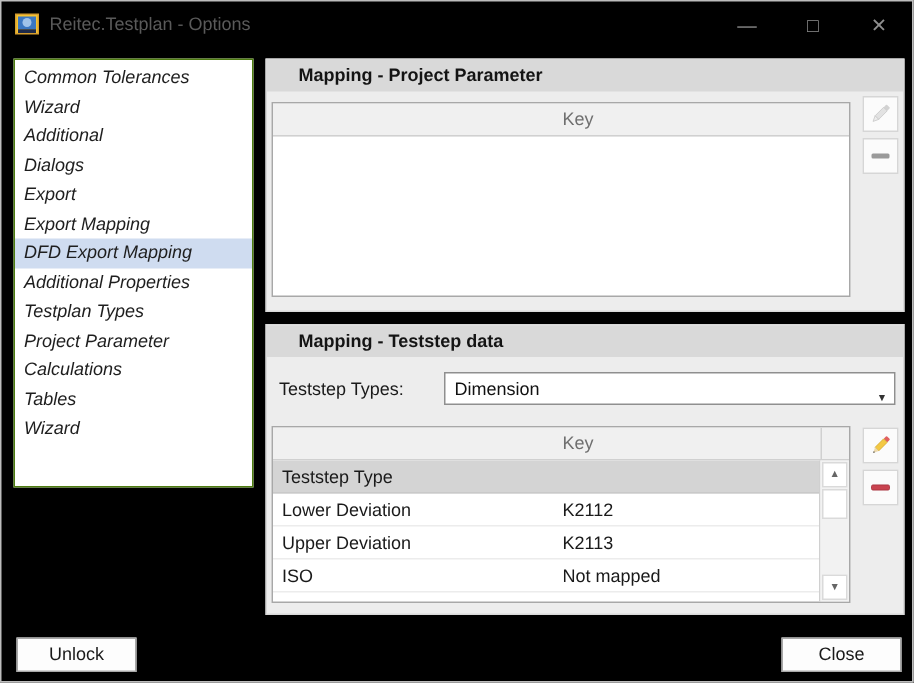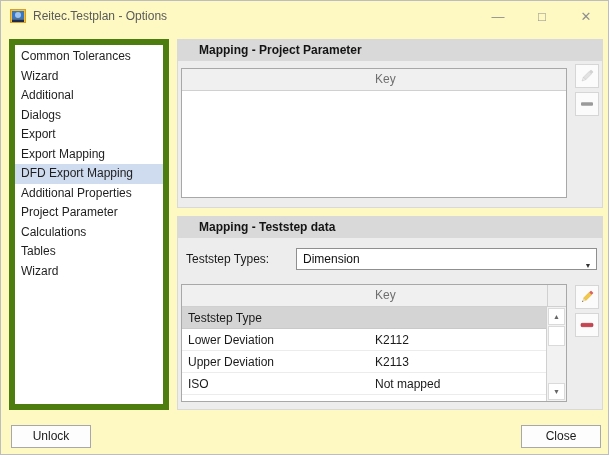--- a/index.html
+++ b/index.html
@@ -1,38 +1,38 @@
 <!DOCTYPE html>
 <html style="--selection-blue: #cfdcf0; --selected-row-gray: #d4d4d4; --panel-header-bg: #d9d9d9; --pencil-yellow: #f3c843; --pencil-eraser-red: #e06060; --remove-red: #c94350; --disabled-gray: #9a9a9a;"><head>
 <meta charset="utf-8">
 <style>
   * { margin:0; padding:0; box-sizing:border-box; }
   html,body { background:#ffffff; }
   body { font-family:"Liberation Sans", sans-serif; }
 
   .window {
     position:relative; width:609px; height:455px;
-    background:#fef9c3; border:1px solid #bdbdbd;
+    background:#000000; border:1px solid #bdbdbd;
     font-size:12px; color:#1a1a1a; overflow:hidden;
   }
 
   
   .titlebar { position:absolute; left:0; top:0; width:100%; height:30px; }
   .app-icon { position:absolute; left:9px; top:7px; width:16px; height:16px; }
   .app-icon svg { display:block; }
   .win-title { position:absolute; left:32px; top:8px; font-size:12px; color:#5a5a5a; white-space:nowrap; }
   .win-controls { position:absolute; right:0; top:0; height:30px; display:flex; }
   .win-btn { width:44px; height:30px; display:flex; align-items:center; justify-content:center;
              color:#8f8f8f; font-size:13px; cursor:default; }
   .win-btn .glyph { line-height:1; }
 
   
   .sidebar {
-    position:absolute; left:8px; top:38px; width:160px; height:371px;
-    background:#ffffff; border:6px solid #4d7c0f; padding-top:2px; overflow:hidden;
+    position:absolute; left:8px; top:38px; width:160px; height:286px;
+    background:#ffffff; border:1px solid #4d7c0f; padding-top:2px; overflow:hidden;font-style:italic;
   }
   .sidebar-item { height:19.5px; line-height:19.5px; padding-left:6px; white-space:nowrap; color:#1e1e1e; }
   .sidebar-item.selected { background:var(--selection-blue); }
 
   
   .group { position:absolute; left:176px; width:426px; background:#ededed; border:1px solid #d9d9d9; }
   .group1 { top:38px; height:169px; }
   .group2 { top:215px; height:194px; }
   .group-header { height:21px; line-height:21px; background:var(--panel-header-bg);
                   font-weight:bold; color:#141414; padding-left:21px; }
@@ -116,20 +116,21 @@
 
   <div class="sidebar" id="sidebar">
       <div class="sidebar-item">Common Tolerances</div>
       <div class="sidebar-item">Wizard</div>
       <div class="sidebar-item">Additional</div>
       <div class="sidebar-item">Dialogs</div>
       <div class="sidebar-item">Export</div>
       <div class="sidebar-item">Export Mapping</div>
       <div class="sidebar-item selected">DFD Export Mapping</div>
       <div class="sidebar-item">Additional Properties</div>
+      <div class="sidebar-item">Testplan Types</div>
       <div class="sidebar-item">Project Parameter</div>
       <div class="sidebar-item">Calculations</div>
       <div class="sidebar-item">Tables</div>
       <div class="sidebar-item">Wizard</div>
     </div>
 
   <div class="group group1">
     <div class="group-header">Mapping - Project Parameter</div>
 
     <div class="datatable t1">

